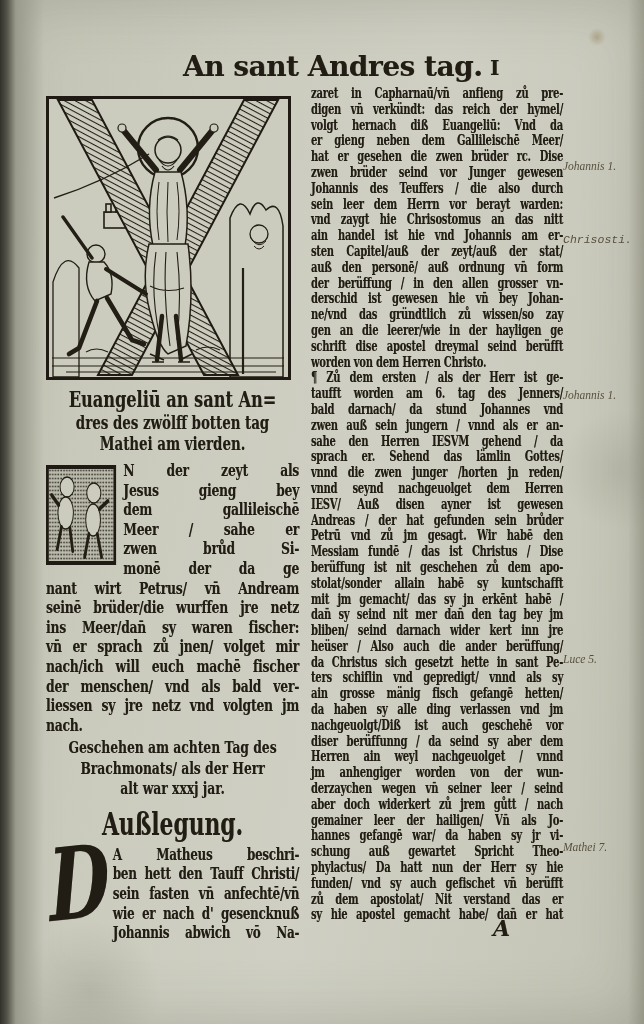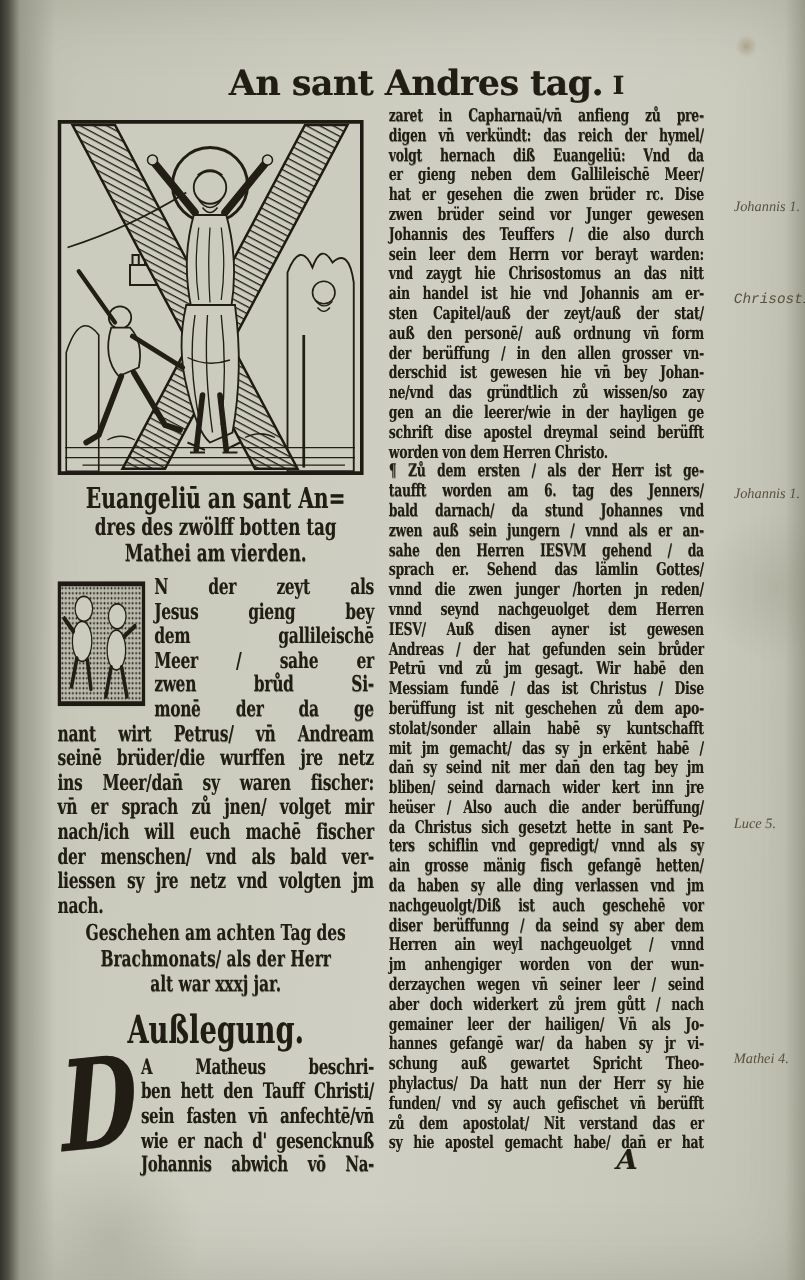--- a/index.html
+++ b/index.html
@@ -41,21 +41,21 @@
 
   .closing{margin-top:2px;font-size:17.5px;line-height:20.5px;font-weight:bold;}
   .closing .cline{text-align:center;height:20.5px;}
 
   .commentary-heading{margin-top:8px;text-align:center;font-size:31px;line-height:34px;font-weight:bold;}
   .commentary{margin-top:4px;font-size:17px;line-height:19.8px;font-weight:bold;letter-spacing:-0.4px;}
   .initial-d{float:left;width:95px;height:84px;font-size:100px;line-height:76px;
     font-style:italic;font-weight:bold;text-align:center;transform:rotate(-4deg);}
 
   .margin-note{position:absolute;left:563px;font-family:"Liberation Serif",serif;font-style:italic;
-    font-size:11.5px;color:#57503e;white-space:nowrap;margin-left:24px;}
+    font-size:11.5px;color:#57503e;white-space:nowrap;}
   .mnotes .margin-note:nth-child(1){top:160px;}
   .mnotes .margin-note:nth-child(2){top:233px;font-family:Liberation Mono, monospace;}
   .mnotes .margin-note:nth-child(3){top:389px;}
   .mnotes .margin-note:nth-child(4){top:653px;text-align:center;}
   .mnotes .margin-note:nth-child(5){top:841px;}
 
   .signature{position:absolute;left:493px;top:915px;font-size:22px;font-weight:bold;font-style:italic;}
 
   .ink{color:#211c14;text-shadow:0.3px 0.3px 0 rgba(33,28,20,.45);}
   svg .ln{stroke:#221d15;fill:none;}
@@ -248,17 +248,17 @@
       <div class="rline">zů dem apostolat/ Nit verstand das er</div>
       <div class="rline">sy hie apostel gemacht habe/ dan̄ er hat</div>
     </div>
 
   <div class="mnotes">
 
   <div class="margin-note">Johannis 1.</div>
       <div class="margin-note">Chrisosti.</div>
       <div class="margin-note">Johannis 1.</div>
       <div class="margin-note">Luce 5.</div>
-      <div class="margin-note">Mathei 4.</div>
+      <div class="margin-note">Mathei 7.</div>
     </div>
 
   <div class="signature ink">A</div>
 </div>
 
 </body></html>

